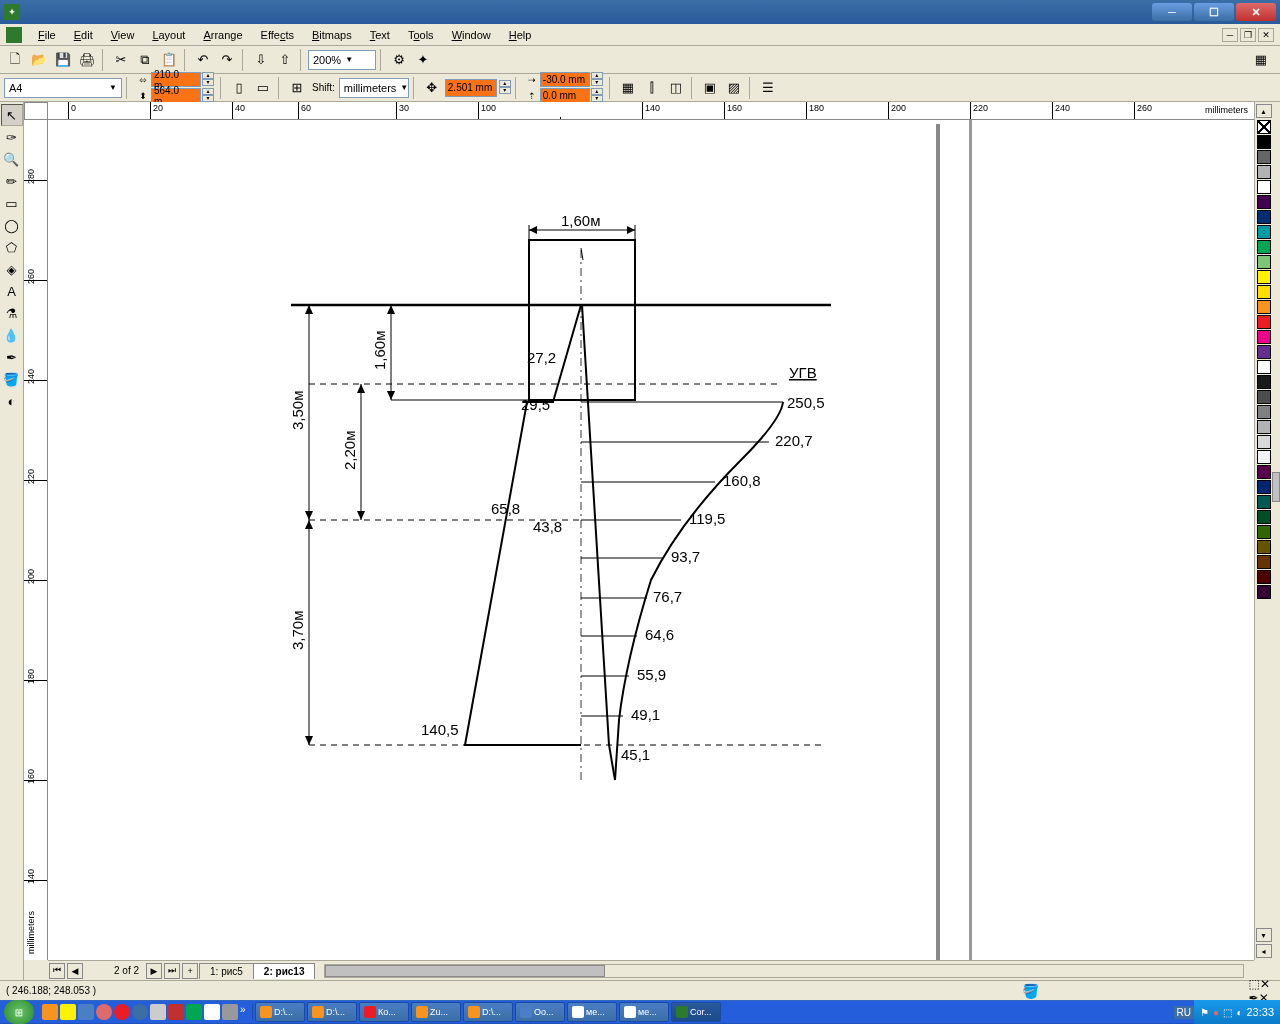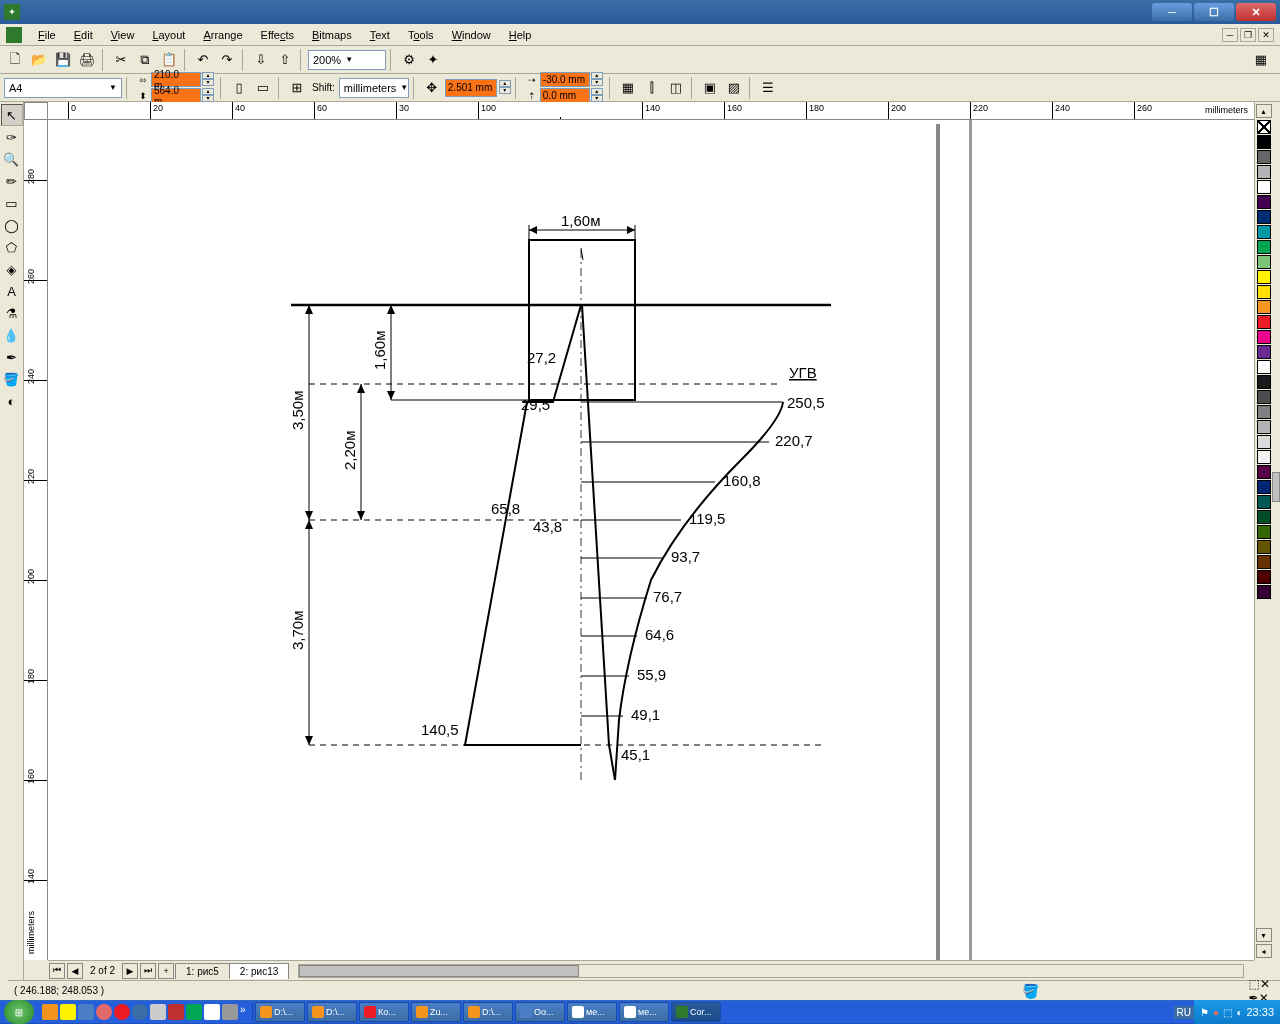--- a/index.html
+++ b/index.html
@@ -62,28 +62,28 @@
 .palette .swatch { width:14px; height:14px; border:1px solid #000; margin-bottom:1px; }
 .palette .none { background:#fff; position:relative;}
 .palette .none:after { content:''; position:absolute; inset:0; background:linear-gradient(45deg,transparent 45%,#000 45%,#000 55%,transparent 55%),linear-gradient(-45deg,transparent 45%,#000 45%,#000 55%,transparent 55%);}
 
 .vscroll { position:absolute; right:0; top:0; bottom:20px; width:8px; background:#ece9d8; }
 .vscroll .thumb { position:absolute; left:0; width:8px; height:30px; top:370px; background:#c0c0c0; border:1px solid #888;}
 
 
 .tabs-bar { position:absolute; bottom:0; left:48px; right:26px; height:20px; background:#ece9d8; border-top:1px solid #aca899; display:flex; align-items:center; font-size:10px; }
 .tabs-bar .nav-btn { width:16px; height:16px; border:1px solid #888; background:#ece9d8; display:flex; align-items:center; justify-content:center; font-size:9px; margin:0 1px;}
-.tabs-bar .page-info { padding:0 6px; }
+.tabs-bar .page-info { padding:0 6px;margin-left:24px; }
 .tabs-bar .tab { padding:2px 10px; border:1px solid #888; border-bottom:none; background:#ece9d8; margin-right:-1px; }
-.tabs-bar .tab.active { background:#fff; font-weight:normal;}
+.tabs-bar .tab.active { background:#fff; font-weight:bold;}
 .tabs-bar .hscroll { flex:1; margin:0 10px; height:14px; background:#ece9d8; border:1px solid #aca899; position:relative;}
 .tabs-bar .hscroll .thumb { position:absolute; left:0; top:0; width:280px; height:12px; background:#c0c0c0; border:1px solid #888;}
 
 
-.statusbar { position:absolute; bottom:24px; left:0; right:0; height:20px; background:#ece9d8; border-top:1px solid #aca899; display:flex; align-items:center; font-size:10px; padding:0 6px; gap:0;margin-left:8px;}
+.statusbar { position:absolute; bottom:24px; left:0; right:0; height:20px; background:#ece9d8; border-top:1px solid #aca899; display:flex; align-items:center; font-size:10px; padding:0 6px; gap:0;}
 .statusbar .coords { width:110px;}
 .statusbar .fill-outline { position:absolute; right:10px; display:flex; flex-direction:column; gap:0px; font-size:12px;}
 .statusbar .hint-icon { position:absolute; right:240px; font-size:14px;}
 
 
 .taskbar { position:absolute; bottom:0; left:0; right:0; height:24px; background:linear-gradient(#3a6ea5,#245edb 5%,#245edb 95%,#1a4aa5); display:flex; align-items:center; color:#fff; font-size:10px; }
 .taskbar .start { width:30px; height:24px; background:radial-gradient(circle,#6ac46a,#2a8a2a); border-radius:12px; margin:0 4px; display:flex; align-items:center; justify-content:center;}
 .taskbar .ql { display:flex; gap:2px; padding:0 4px; border-right:1px solid #1a4aa5;}
 .taskbar .ql div { width:16px; height:16px; }
 .taskbar .tasks { display:flex; gap:2px; flex:1; padding:0 2px; overflow:hidden;}
@@ -141,21 +141,21 @@
   <div class="tb-btn">✂</div>
   <div class="tb-btn">⧉</div>
   <div class="tb-btn">📋</div>
   <div class="tb-sep"></div>
   <div class="tb-btn">↶</div>
   <div class="tb-btn">↷</div>
   <div class="tb-sep"></div>
   <div class="tb-btn">⇩</div>
   <div class="tb-btn">⇧</div>
   <div class="tb-sep"></div>
-  <div class="tb-combo" style="width:78px">
+  <div class="tb-combo" style="width:68px">
       <span>200%</span>
       <span class="arrow">▼</span>
     </div>
   <div class="tb-sep"></div>
   <div class="tb-btn">⚙</div>
   <div class="tb-btn">✦</div>
   <div style="flex:1"></div>
   <div class="tb-btn" style="width:30px">▦</div>
 </div>
 
@@ -253,21 +253,21 @@
   <div class="ruler-h" id="ruler-h">
       <div class="tick" style="left: 20px;">
         <span>0</span>
       </div>
       <div class="tick" style="left: 102px;">
         <span>20</span>
       </div>
       <div class="tick" style="left: 184px;">
         <span>40</span>
       </div>
-      <div class="tick" style="left: 266px;">
+      <div class="tick" style="left: 250px;">
         <span>60</span>
       </div>
       <div class="tick" style="left: 348px;">
         <span>30</span>
       </div>
       <div class="tick" style="left: 430px;">
         <span>100</span>
       </div>
       <div class="tick" style="left: 512px; margin-top: 15px;">
         <span>120</span>

